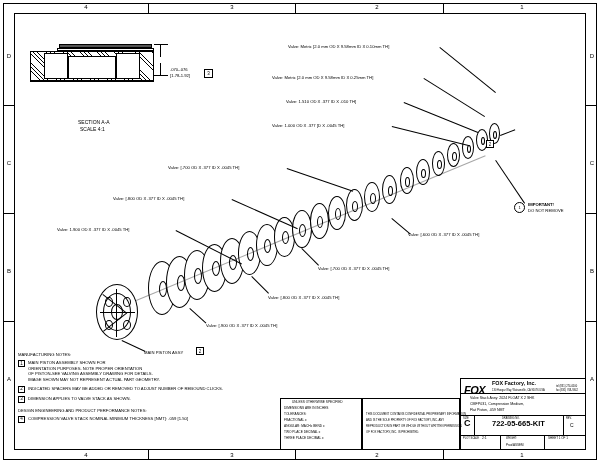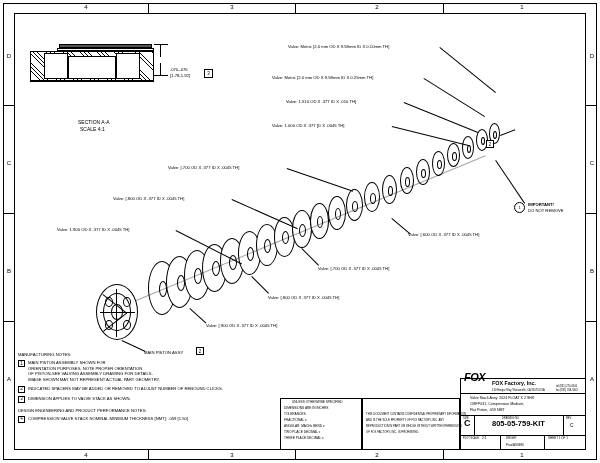--- a/index.html
+++ b/index.html
@@ -282,39 +282,39 @@
   <div class="tbtxt" style="left:284px;top:436px;font-size:3.2px;">THREE PLACE DECIMAL ±</div>
 
   <div class="tb" style="left:362px;top:398px;width:98px;height:52px;"></div>
   <div class="tbtxt" style="left:366px;top:412px;font-size:2.8px;">THIS DOCUMENT CONTAINS CONFIDENTIAL PROPRIETARY INFORMATION</div>
   <div class="tbtxt" style="left:366px;top:418px;font-size:2.8px;">AND IS THE SOLE PROPERTY OF FOX FACTORY, INC. ANY</div>
   <div class="tbtxt" style="left:366px;top:424px;font-size:2.8px;">REPRODUCTION IN PART OR WHOLE WITHOUT WRITTEN PERMISSION</div>
   <div class="tbtxt" style="left:366px;top:430px;font-size:2.8px;">OF FOX FACTORY, INC. IS PROHIBITED.</div>
 
   <div class="tb" style="left:460px;top:378px;width:126px;height:72px;"></div>
 
-  <div class="foxlogo" style="left:464px;top:371px;">FOX</div>
+  <div class="foxlogo" style="left:464px;top:384px;">FOX</div>
   <div class="tbtxt" style="left:492px;top:381px;font-size:5.4px;font-weight:bold;">FOX Factory, Inc.</div>
   <div class="tbtxt" style="left:492px;top:388px;font-size:2.6px;">130 Hangar Way, Watsonville, CA 95076 USA</div>
   <div class="tbtxt" style="left:556px;top:384px;font-size:2.6px;">tel (831) 274-6500</div>
   <div class="tbtxt" style="left:556px;top:388px;font-size:2.6px;">fax (831) 768-9342</div>
   <div class="ln" style="left:461px;top:393px;width:124px;"></div>
 
   <div class="tbtxt" style="left:470px;top:396px;font-size:3.6px;">Valve Stack Assy: 2024 FLOAT X 2 SHK</div>
   <div class="tbtxt" style="left:470px;top:402px;font-size:3.6px;">CMFP031, Compression Medium,</div>
   <div class="tbtxt" style="left:470px;top:408px;font-size:3.6px;">Flat Piston, .059 NMT</div>
   <div class="ln" style="left:461px;top:415px;width:124px;"></div>
 
   <div class="tbtxt" style="left:463px;top:416px;font-size:2.6px;">SIZE</div>
   <div class="tbtxt" style="left:502px;top:416px;font-size:2.6px;">DRAWING NO.</div>
   <div class="tbtxt" style="left:566px;top:416px;font-size:2.6px;">REV.</div>
   <div class="vl" style="left:474px;top:415px;height:20px;"></div>
   <div class="vl" style="left:563px;top:415px;height:20px;"></div>
   <div class="tbtxt" style="left:464px;top:421px;font-size:9px;font-weight:bold;">C</div>
-  <div class="tbtxt" style="left:492px;top:421px;font-size:7.5px;font-weight:bold;">805-05-759-KIT</div>
+  <div class="tbtxt" style="left:492px;top:421px;font-size:7.5px;font-weight:bold;">722-05-665-KIT</div>
   <div class="tbtxt" style="left:570px;top:423px;font-size:5px;">C</div>
   <div class="ln" style="left:461px;top:435px;width:124px;"></div>
 
   <div class="tbtxt" style="left:463px;top:436px;font-size:2.6px;">PLOT SCALE</div>
   <div class="tbtxt" style="left:482px;top:436px;font-size:3.4px;">2:1</div>
   <div class="tbtxt" style="left:506px;top:436px;font-size:2.6px;">WEIGHT:</div>
   <div class="tbtxt" style="left:548px;top:436px;font-size:3px;">SHEET 1 OF 1</div>
   <div class="vl" style="left:500px;top:435px;height:15px;"></div>
   <div class="vl" style="left:544px;top:435px;height:15px;"></div>
   <div class="tbtxt" style="left:506px;top:443px;font-size:3px;">Prod ASSEM</div>

